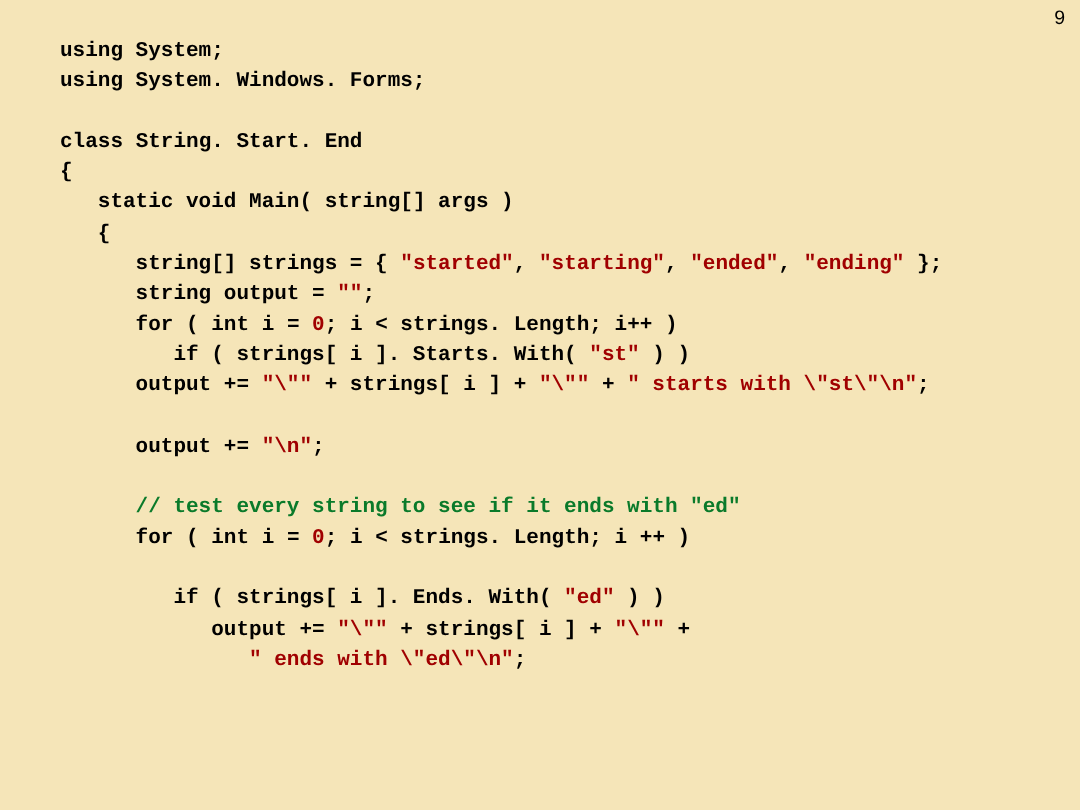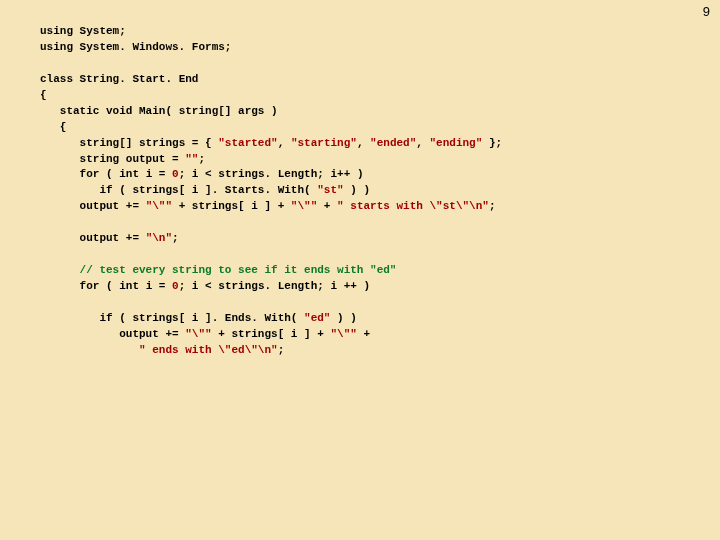--- a/index.html
+++ b/index.html
@@ -24,21 +24,21 @@
     top: 4px;
     right: 10px;
     font-family: Arial, sans-serif;
     font-size: 13px;
     color: #000;
   }
   pre.code {
     margin: 0;
     padding: 24px 0 0 40px;
     font-family: "Courier New", monospace;
-    font-size: 11px;
+    font-size: 14px;
     line-height: 1.45;
     white-space: pre;
   }
   .kw  { color: #000; font-weight: bold; }
   .id  { color: #000; font-weight: bold; }
   .num { color: #a00000; font-weight: bold; }
   .str { color: #a00000; font-weight: bold; }
   .cmt { color: #0a7a2a; font-weight: bold; }
   .plain { color: #000; font-weight: bold; }
 </style>

